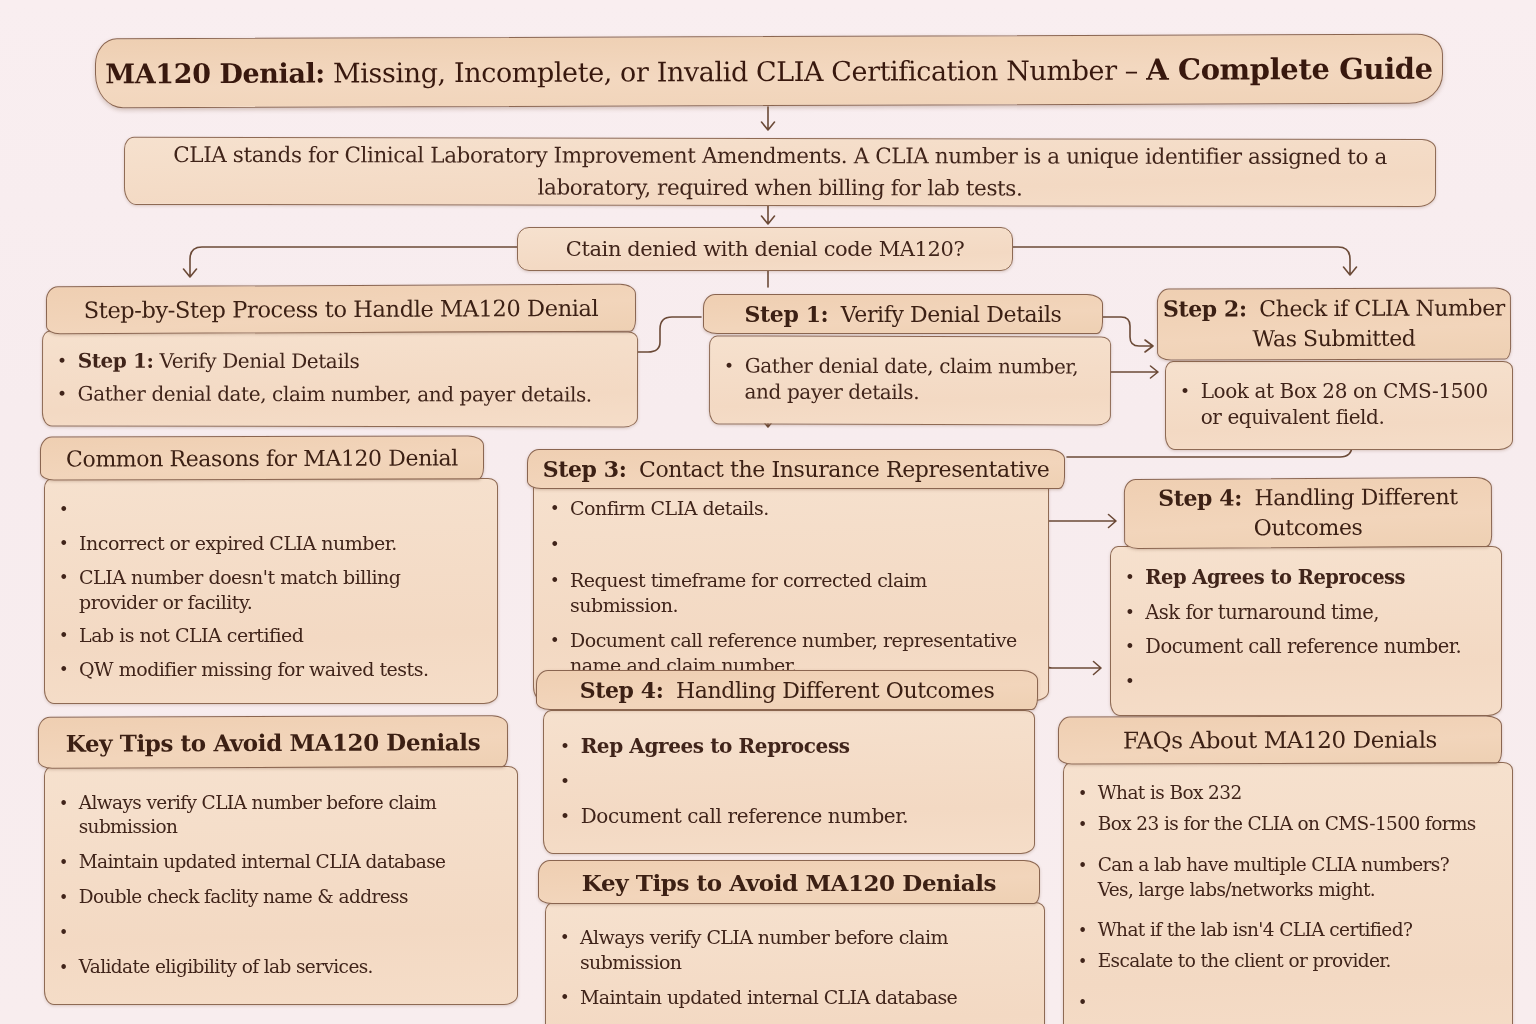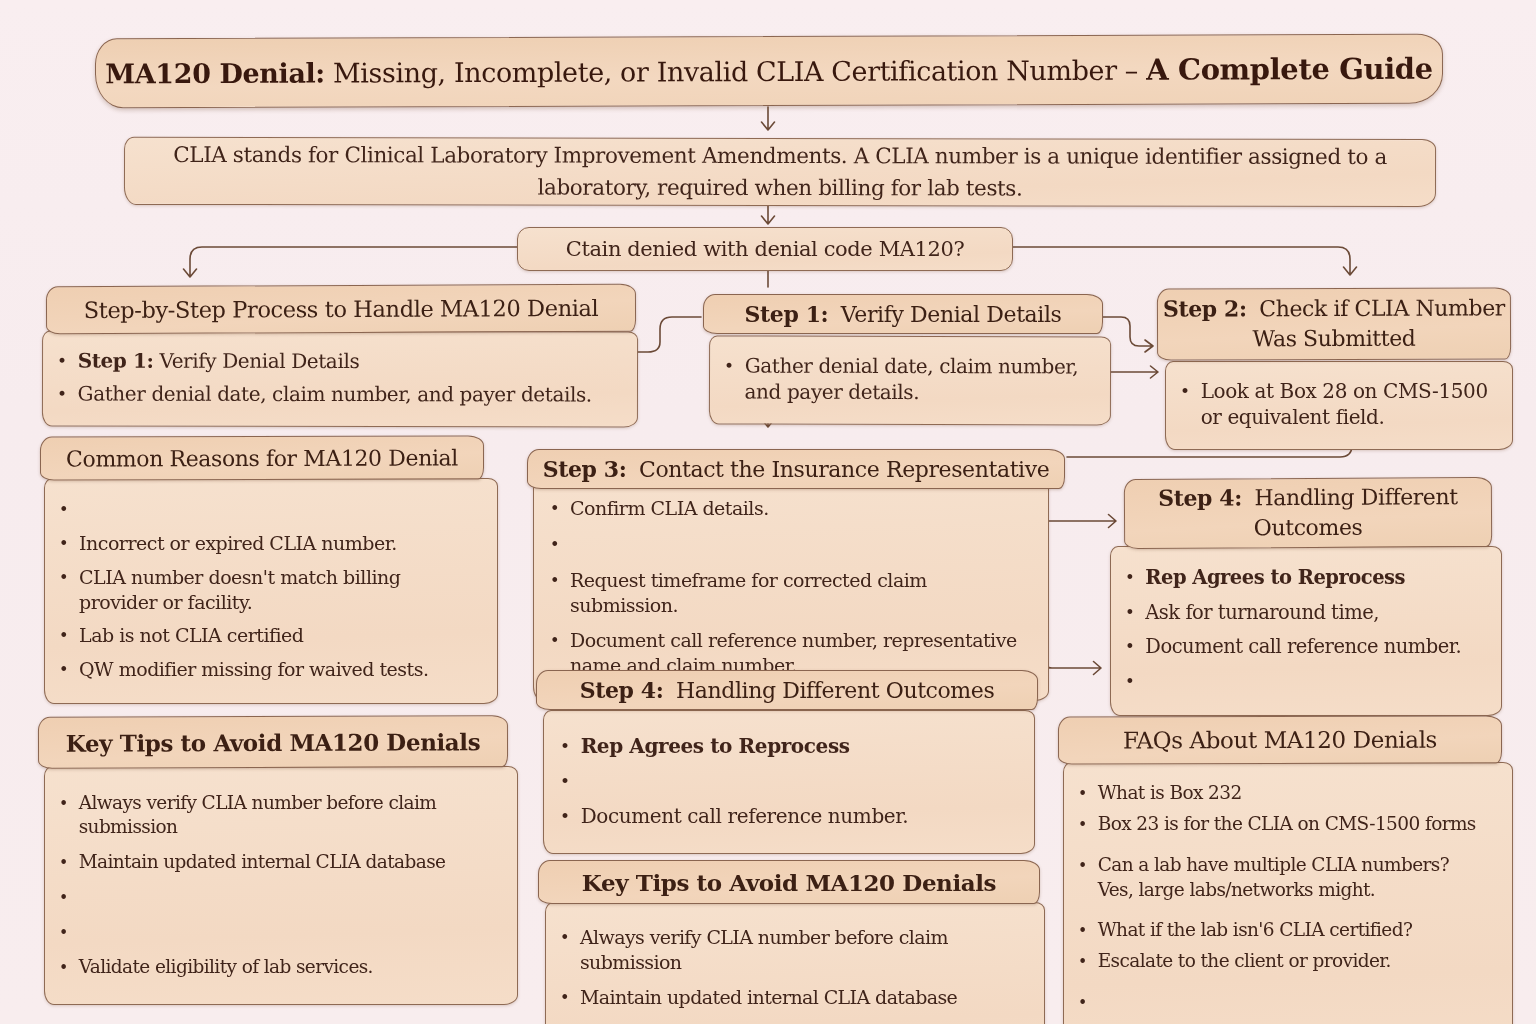--- a/index.html
+++ b/index.html
@@ -239,20 +239,21 @@
         <li>
           <span class="dot">•</span>
           <span class="tx">Always verify CLIA number before claim submission</span>
         </li>
         <li>
           <span class="dot">•</span>
           <span class="tx">Maintain updated internal CLIA database</span>
         </li>
         <li>
           <span class="dot">•</span>
+          <span class="tx">Double check faclity name &amp; address</span>
         </li>
         <li>
           <span class="dot">•</span>
         </li>
         <li>
           <span class="dot">•</span>
           <span class="tx">Validate eligibility of lab services.</span>
         </li>
       </ul>
   </div>
@@ -290,21 +291,21 @@
           <span class="dot">•</span>
           <span class="tx">Box 23 is for the CLIA on CMS-1500 forms</span>
         </li>
         <li class="gap">
           <span class="dot">•</span>
           <span class="tx">Can a lab have multiple CLIA numbers?
 Ves, large labs/networks might.</span>
         </li>
         <li class="gap">
           <span class="dot">•</span>
-          <span class="tx">What if the lab isn'6 CLIA certified?</span>
+          <span class="tx">What if the lab isn'4 CLIA certified?</span>
         </li>
         <li>
           <span class="dot">•</span>
           <span class="tx">Escalate to the client or provider.</span>
         </li>
         <li class="gap">
           <span class="dot">•</span>
         </li>
         <li>
           <span class="dot">•</span>

